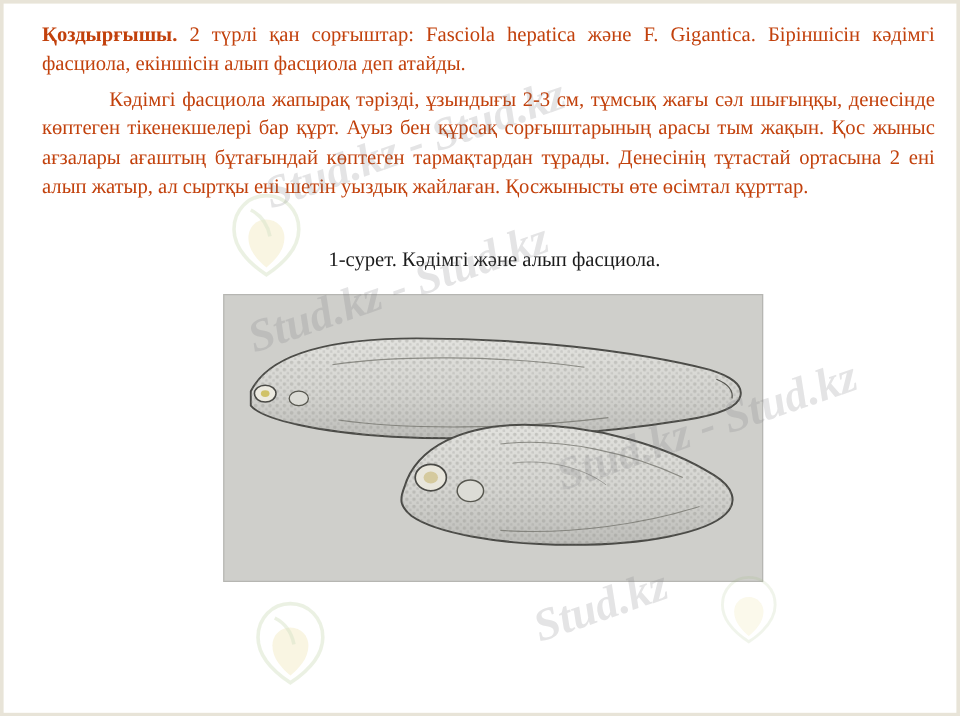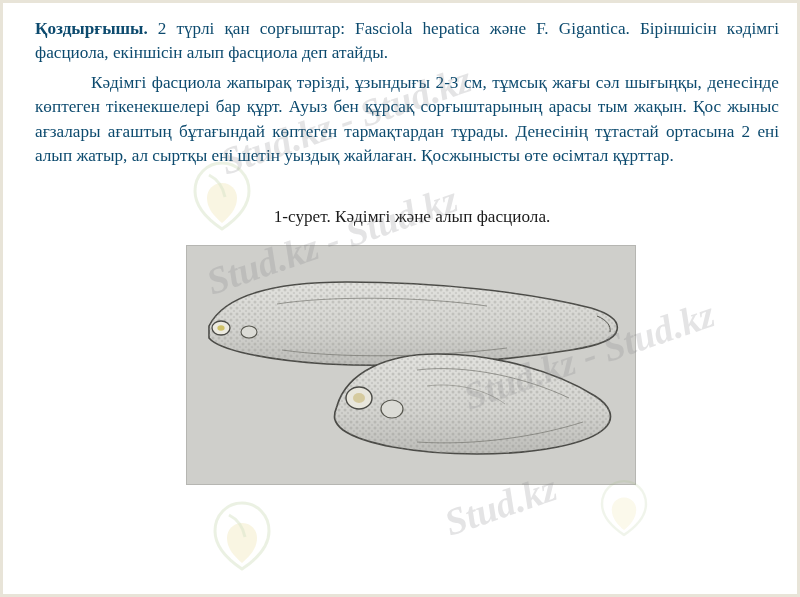--- a/index.html
+++ b/index.html
@@ -29,21 +29,21 @@
     position: absolute;
     left: 32px;
     top: 14px;
     width: 744px;
   }
 
   .para {
     font-size: 17.2px;
     line-height: 1.42;
     text-align: justify;
-    color: #0c4a6e;
+    color: #c2410c;
     margin: 0 0 0 0;
   }
   .para.indent {
     text-indent: 56px;
     margin-top: 5px;
   }
   .para b {
     font-weight: bold;
   }
 

